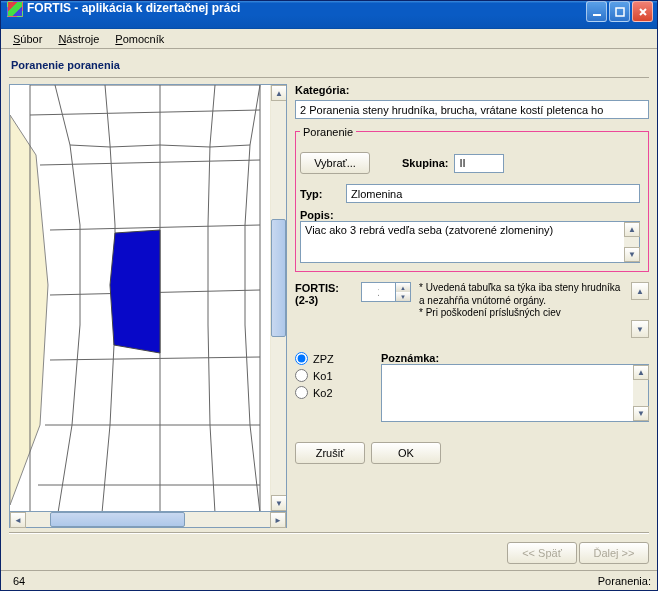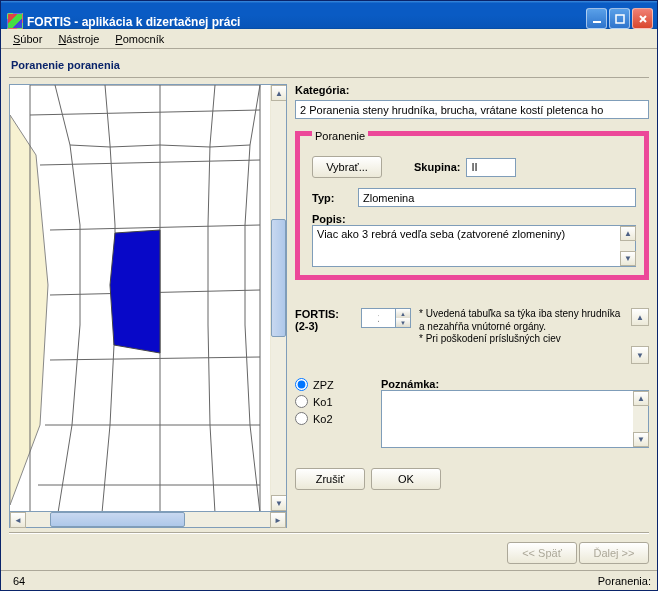--- a/index.html
+++ b/index.html
@@ -17,21 +17,21 @@
     height: 591px;
     background: #ece9d8;
     border: 1px solid #0a246a;
     display: flex;
     flex-direction: column;
   }
   .titlebar {
     height: 28px;
     background: linear-gradient(to bottom, #3c8cde 0%, #0a5bc4 8%, #0a5bc4 50%, #0855b8 95%, #064a9e 100%);
     display: flex;
-    align-items: flex-end;
+    align-items: flex-start;
     padding: 0 4px 0 6px;
     color: white;
     font-size: 12px;
     font-weight: bold;
   }
   .titlebar-icon {
     width: 16px; height: 16px;
     margin-right: 4px;
     background: linear-gradient(135deg, #d44 0%, #d44 33%, #4d4 33%, #4d4 66%, #44d 66%);
     border: 1px solid #fff3;
@@ -138,23 +138,23 @@
   .text-input {
     border: 1px solid #7f9db9;
     background: white;
     padding: 2px 4px;
     height: 19px;
     font-family: inherit;
     font-size: 11px;
     width: 100%;
   }
   .fieldset {
-    border: 5px solid #ec4899;
-    padding: 6px 8px 8px 12px;
-    margin: 18px 0;
+    border: 1px solid #ec4899;
+    padding: 6px 8px 8px 4px;
+    margin: 0 0;
   }
   .fieldset-legend {
     position: relative;
     top: -12px;
     background: #ece9d8;
     padding: 0 3px;
     margin-bottom: -8px;
     display: inline-block;
   }
   .row { display: flex; align-items: center; gap: 6px; margin: 2px 0; }

